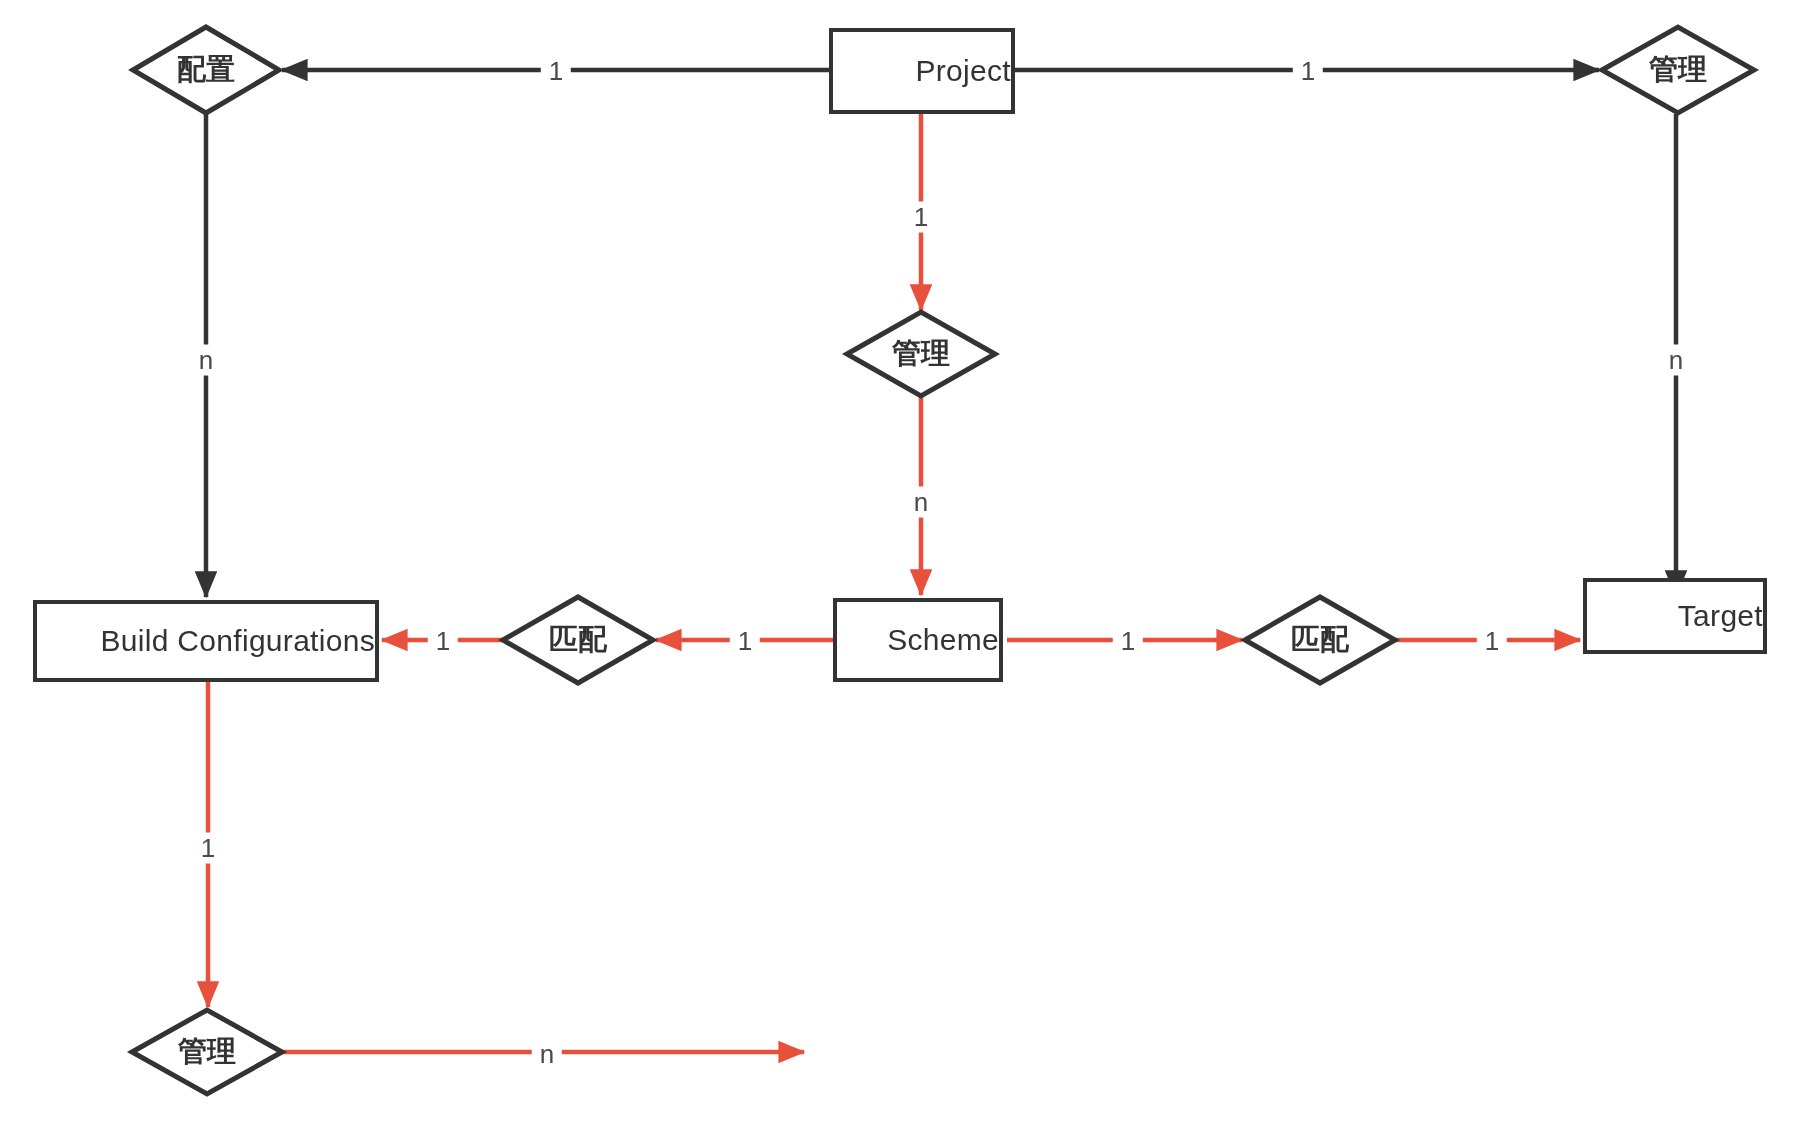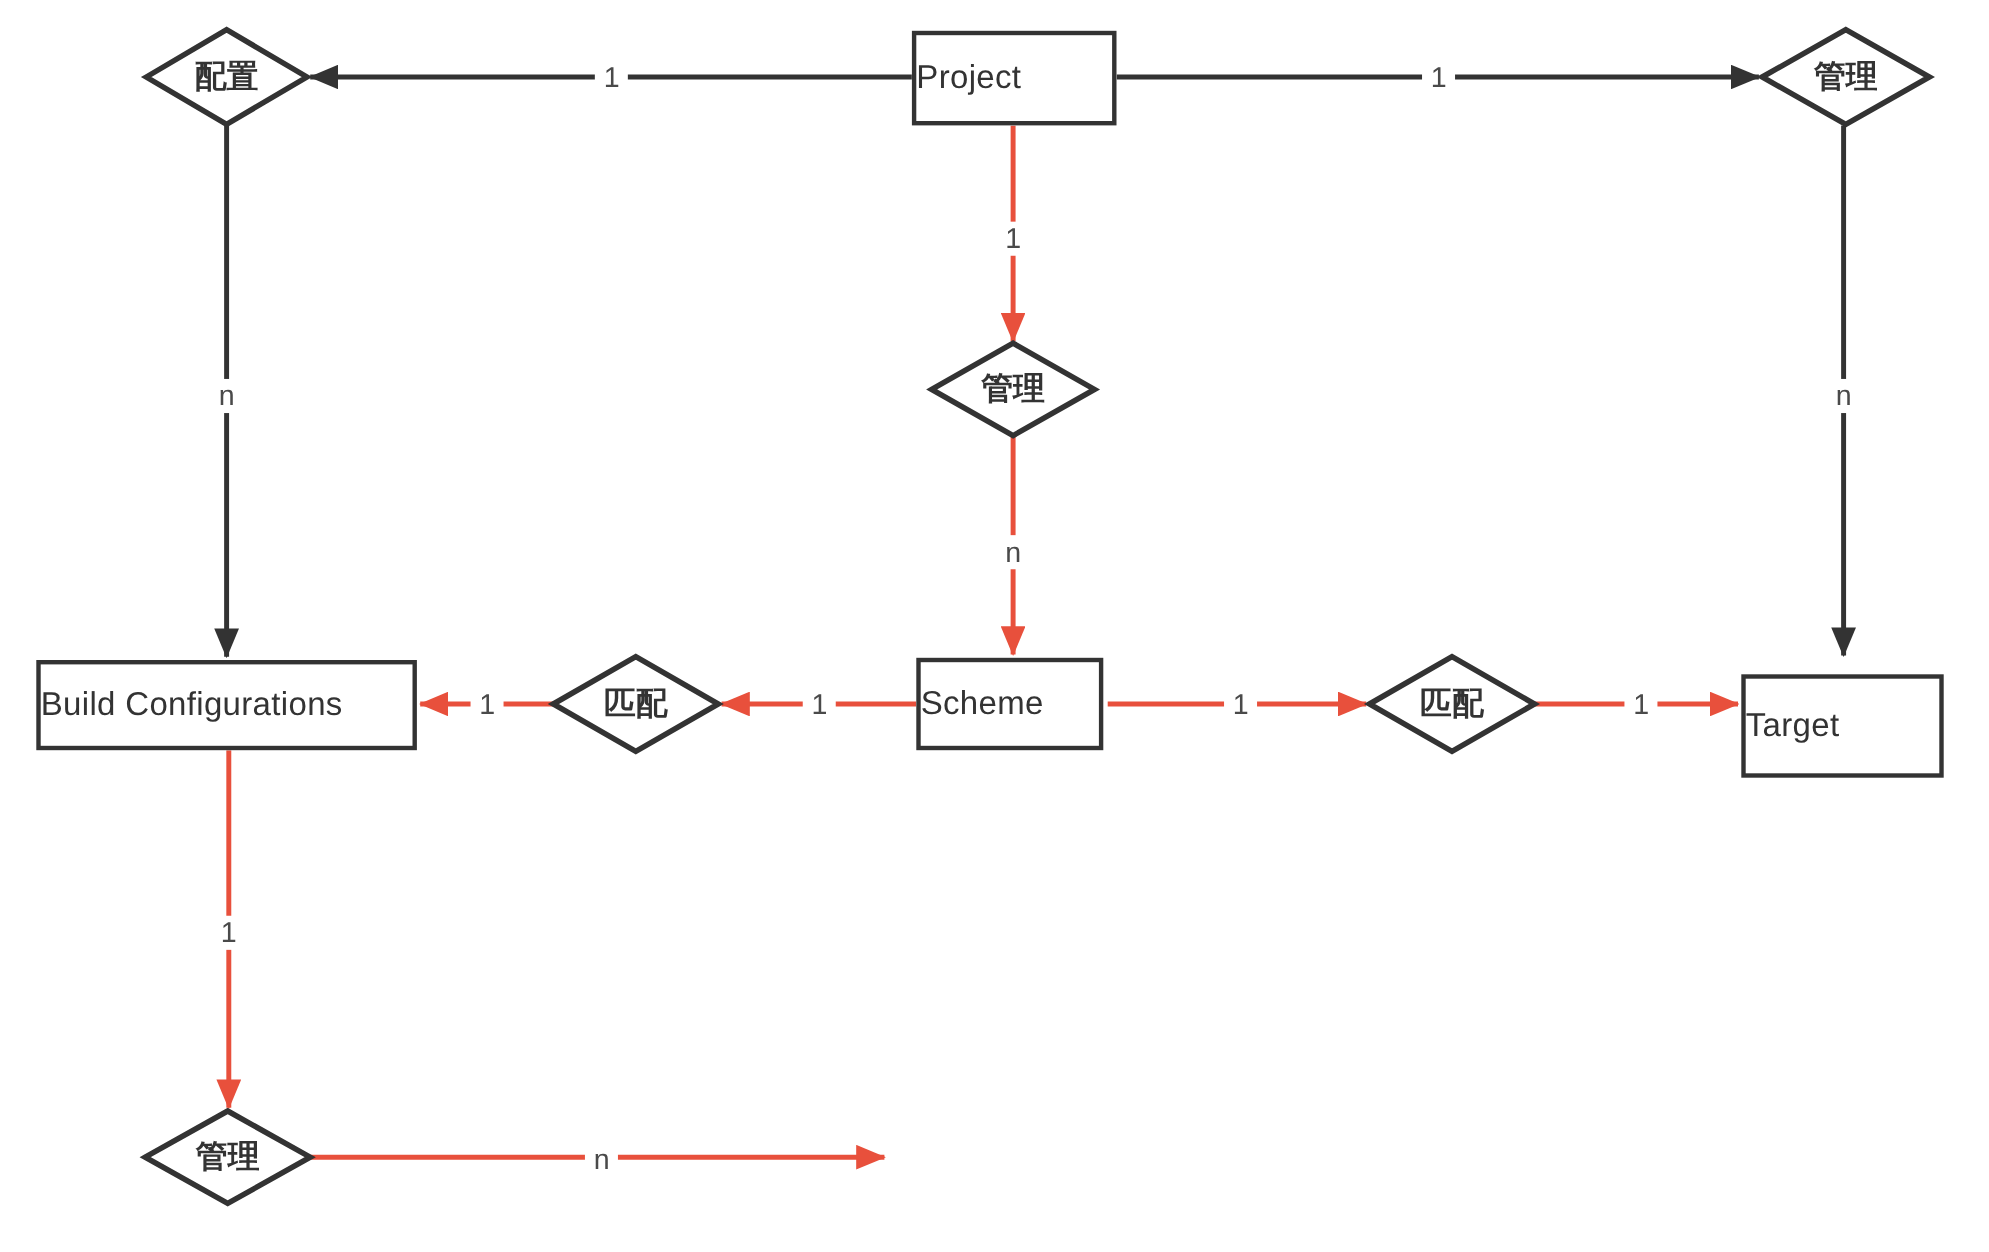--- a/index.html
+++ b/index.html
@@ -20,21 +20,21 @@
   svg.layer{position:absolute;left:0;top:0;}
   .line-dark{stroke:var(--edge-dark);stroke-width:4.5;fill:none;}
   .line-red{stroke:var(--edge-red);stroke-width:4.5;fill:none;}
   .head-dark{fill:var(--edge-dark);}
   .head-red{fill:var(--edge-red);}
   .diamond{fill:#ffffff;stroke:var(--edge-dark);stroke-width:5;stroke-linejoin:miter;}
   .entity{
     position:absolute;box-sizing:border-box;
     border:4px solid var(--edge-dark);
     background:#ffffff;
-    display:flex;align-items:center;justify-content:flex-start;
+    display:flex;align-items:center;justify-content:flex-end;
     font-size:30px;color:var(--text-dark);
     letter-spacing:.3px;
     white-space:nowrap;
   }
   .diamond-label{
     position:absolute;transform:translate(-50%,-50%);
     font-size:29px;color:var(--text-dark);white-space:nowrap;
     pointer-events:none;
     font-weight:bold;
   }
@@ -83,21 +83,21 @@
 
   <div class="entity" style="left:829px;top:28px;width:186px;height:86px">
     <span>Project</span>
   </div>
   <div class="entity" style="left:33px;top:600px;width:346px;height:82px">
     <span>Build Configurations</span>
   </div>
   <div class="entity" style="left:833px;top:598px;width:170px;height:84px">
     <span>Scheme</span>
   </div>
-  <div class="entity" style="left:1583px;top:613px;width:184px;height:94px">
+  <div class="entity" style="left:1583px;top:578px;width:184px;height:76px">
     <span>Target</span>
   </div>
 
   <span class="diamond-label" style="left:206px;top:70px">配置</span>
   <span class="diamond-label" style="left:1678px;top:70px">管理</span>
   <span class="diamond-label" style="left:921px;top:354px">管理</span>
   <span class="diamond-label" style="left:578px;top:640px">匹配</span>
   <span class="diamond-label" style="left:1320px;top:640px">匹配</span>
   <span class="diamond-label" style="left:207px;top:1052px">管理</span>
 

